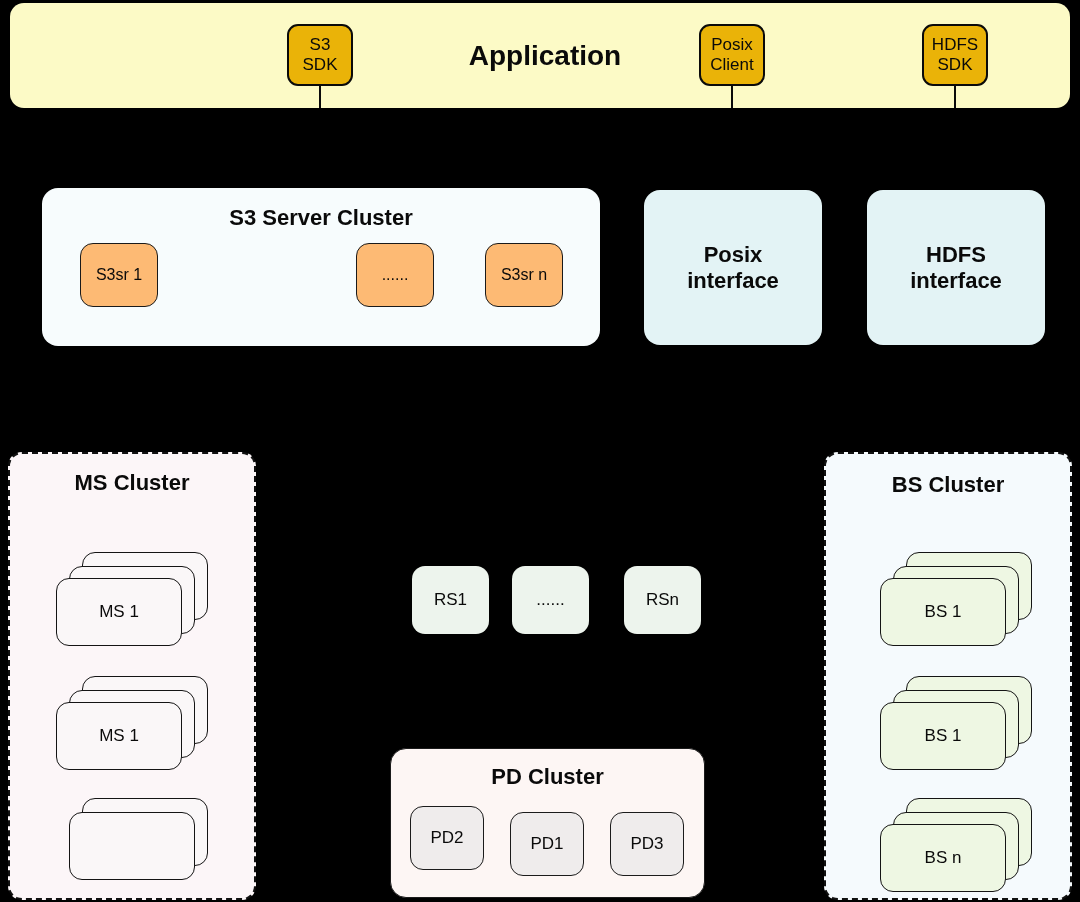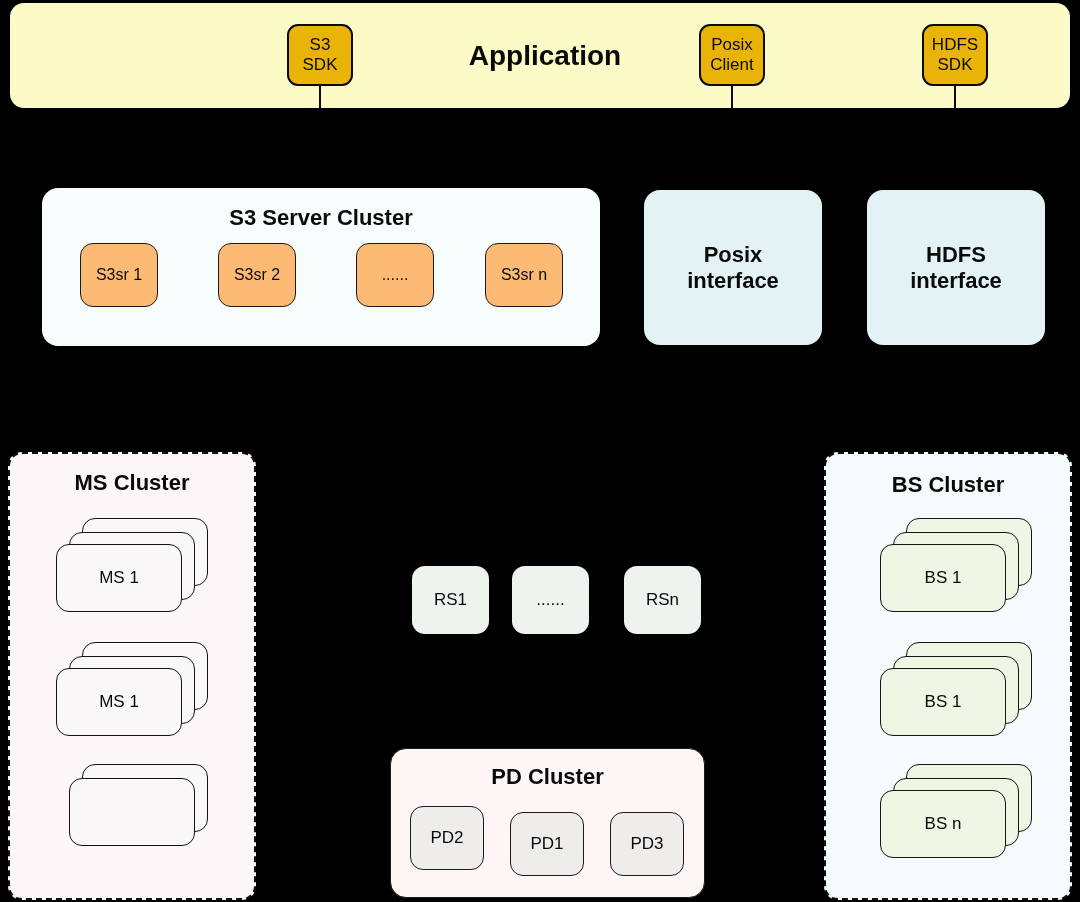--- a/index.html
+++ b/index.html
@@ -116,21 +116,21 @@
   }
   #bs-cluster-title {
     left: 824px; top: 470px;
     width: 248px; height: 30px;
     font-size: 22px;
     font-weight: bold;
     color: #0a0a0a;
   }
 
   
-  .card-stack { width: 152px; height: 96px; }
+  .card-stack { width: 152px; height: 96px; margin-top: 34px; }
   .card-stack .card {
     position: absolute;
     width: 126px;
     height: 68px;
     border: 1.9px solid #141414;
     border-radius: 13px;
     box-sizing: border-box;
   }
   .card-stack .card.back   { left: 26px; top: 0px;  }
   .card-stack .card.mid    { left: 13px; top: 14px; }
@@ -205,21 +205,20 @@
     <div>
       <div>HDFS</div>
       <div>SDK</div>
     </div>
   </div>
 
   <div id="s3-cluster" class="abs"></div>
   <div id="s3-cluster-title" class="abs ctr">S3 Server Cluster</div>
 
   <div class="abs s3sr-box ctr" style="left:80px;">S3sr 1</div>
-  <div class="abs s3sr-box ctr" style="left:218px;">S3sr 2</div>
   <div class="abs s3sr-box ctr" style="left:356px;">......</div>
   <div class="abs s3sr-box ctr" style="left:485px;">S3sr n</div>
 
   <div class="abs iface-box ctr" style="left:644px;">
     <div>
       <div>Posix</div>
       <div>interface</div>
     </div>
   </div>
   <div class="abs iface-box ctr" style="left:867px;">

